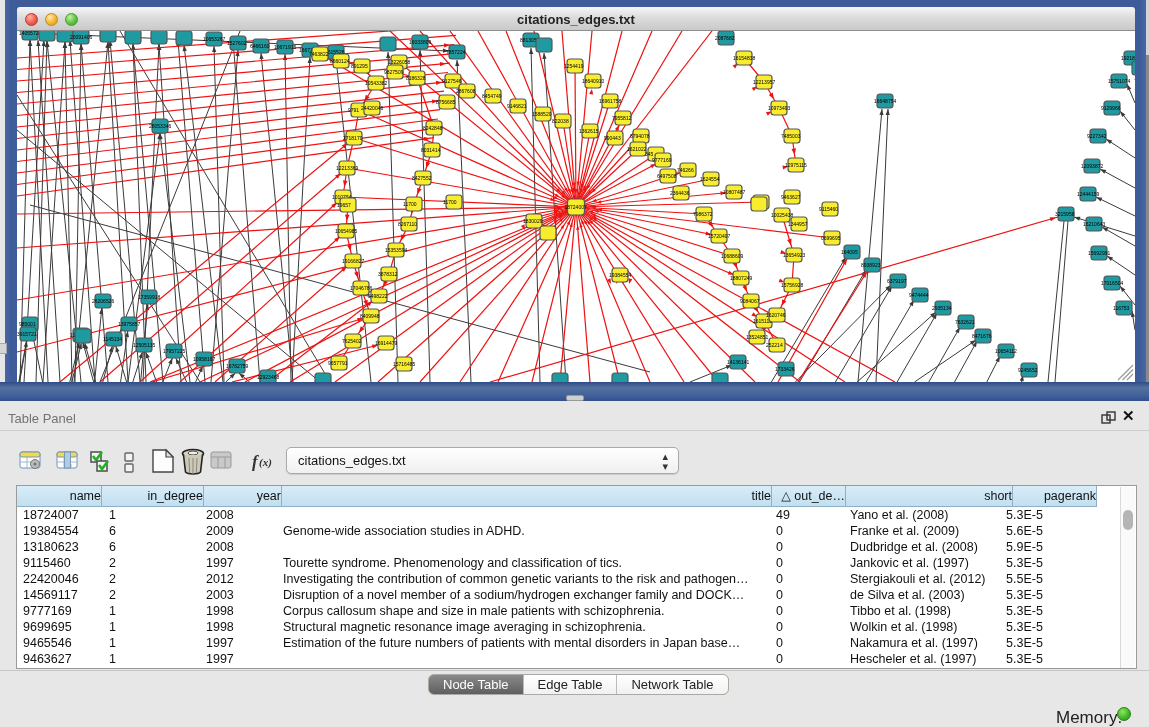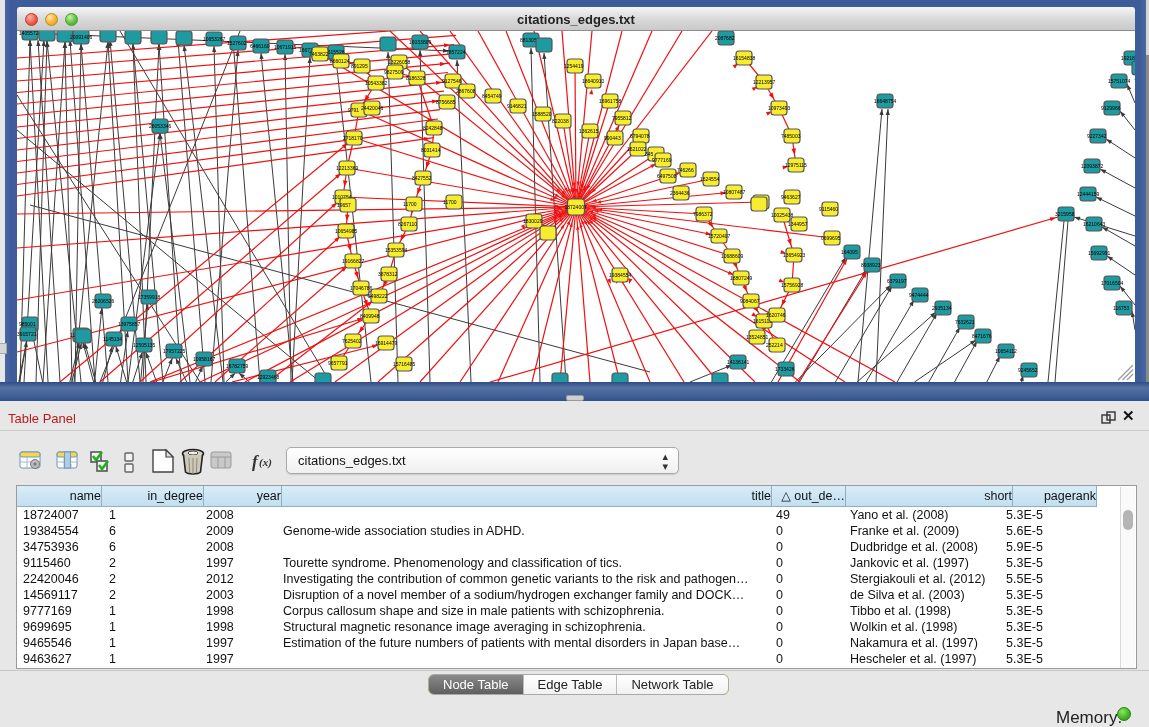--- a/index.html
+++ b/index.html
@@ -12,21 +12,21 @@
 #titlebar .t {position:absolute;left:0;right:0;top:5px;text-align:center;font-size:13px;font-weight:bold;color:#222}
 .tl {position:absolute;top:6px;width:13px;height:13px;border-radius:50%}
 #tlr {left:8px;background:radial-gradient(circle at 35% 30%,#ffb2a4,#ee5f50 55%,#d33b2c);border:1px solid #b53a2e}
 #tly {left:28px;background:radial-gradient(circle at 35% 30%,#ffe9b0,#f5b42f 55%,#dd9420);border:1px solid #b98a20}
 #tlg {left:48px;background:radial-gradient(circle at 35% 30%,#c4f2a4,#5fc243 55%,#3da226);border:1px solid #4a9b2e}
 #canvas {position:absolute;left:17px;top:31px;width:1118px;height:351px;background:#fff;overflow:hidden}
 #botband {position:absolute;left:0;top:382px;width:1149px;height:19px;
   background:linear-gradient(#2e4c86,#54719f 30%,#44619a 70%,#30508c);}
 #notch {position:absolute;left:566px;top:395px;width:18px;height:6px;background:#cfcfcf;border:1px solid #9a9a9a;border-radius:2px}
 #panel {position:absolute;left:0;top:401px;width:1149px;height:326px;background:#e7e7e7}
-#ptitle {position:absolute;left:8px;top:10px;font-size:13px;color:#b91c1c}
+#ptitle {position:absolute;left:8px;top:10px;font-size:13px;color:#737373}
 #pclose {position:absolute;left:1122px;top:6px;font-size:15px;font-weight:bold;color:#111}
 #pfloat {position:absolute;left:1101px;top:10px;width:16px;height:14px}
 #psep {position:absolute;left:0;top:29px;width:1149px;height:1px;background:#cccccc}
 #combo {position:absolute;left:286px;top:447px;width:393px;height:27px;background:linear-gradient(#ffffff,#f0f0f0);border:1px solid #a9a9a9;border-radius:5px;box-shadow:0 1px 1px rgba(0,0,0,.12)}
 #combo .txt {position:absolute;left:11px;top:5px;font-size:13px;color:#111}
 #combo .ar {position:absolute;right:10px;top:3px;font-size:11px;color:#333;line-height:10px}
 #tablebox {position:absolute;left:16px;top:485px;width:1121px;height:184px;background:#fff;border:1px solid #9a9a9a}
 #thead {position:absolute;left:0;top:0;height:21px;width:1103px}
 #thead .hc {position:absolute;top:0;height:21px;background:linear-gradient(#d8ecf8,#c2dff0);border-right:1px solid #8fb0c4;border-bottom:1px solid #8fb0c4;font-size:12.5px;color:#111;text-align:right;line-height:20px}
 #tbody {position:absolute;left:0;top:21px;width:1103px}
@@ -834,21 +834,21 @@
 <div class="trow">
           <span class="c0">19384554</span>
           <span class="c1">6</span>
           <span class="c2">2009</span>
           <span class="c3">Genome-wide association studies in ADHD.</span>
           <span class="c4">0</span>
           <span class="c5">Franke et al. (2009)</span>
           <span class="c6">5.6E-5</span>
         </div>
 <div class="trow">
-          <span class="c0">34753936</span>
+          <span class="c0">13180623</span>
           <span class="c1">6</span>
           <span class="c2">2008</span>
           <span class="c4">0</span>
           <span class="c5">Dudbridge et al. (2008)</span>
           <span class="c6">5.9E-5</span>
         </div>
 <div class="trow">
           <span class="c0">9115460</span>
           <span class="c1">2</span>
           <span class="c2">1997</span>

